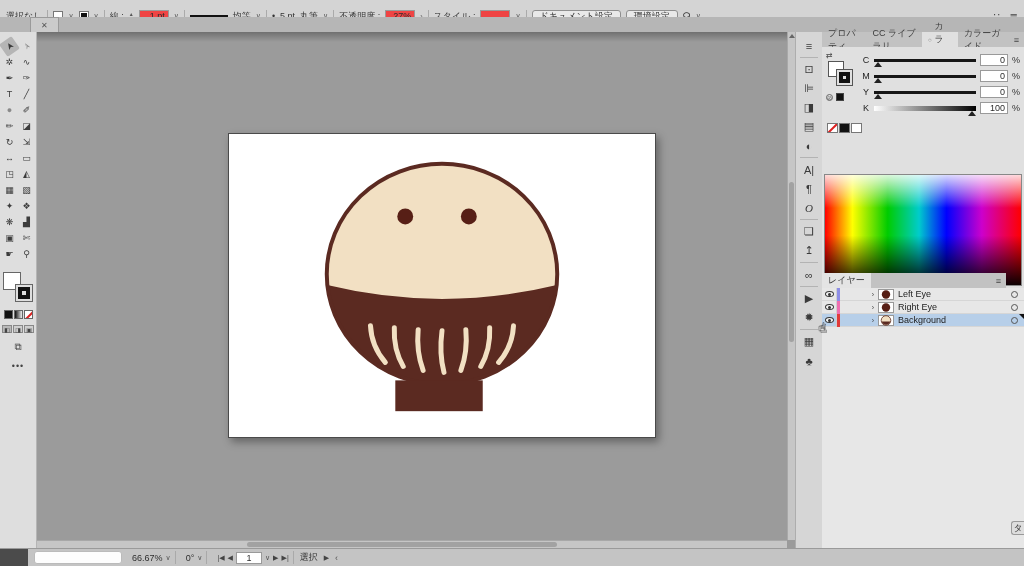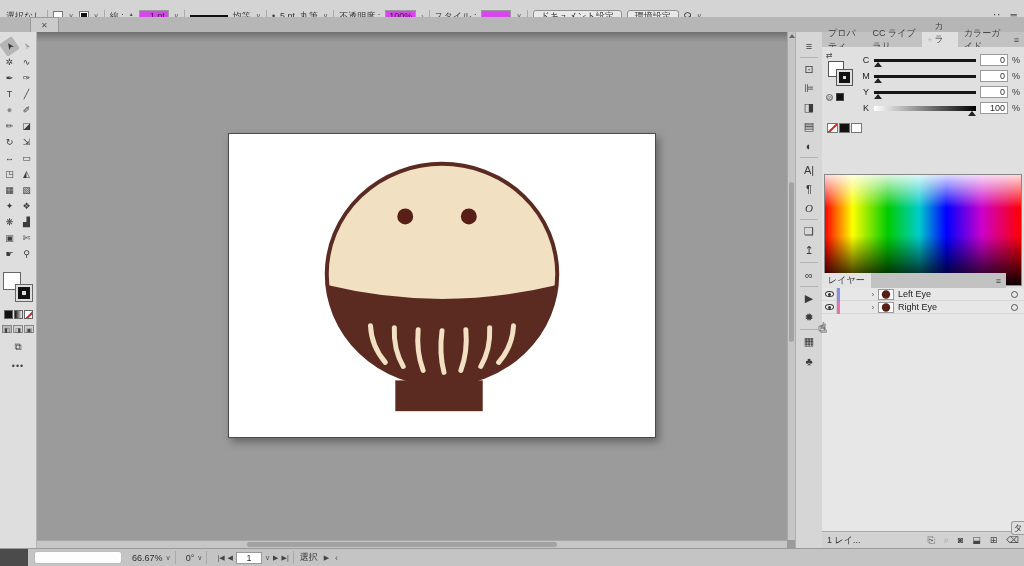--- a/index.html
+++ b/index.html
@@ -5,21 +5,21 @@
   *{box-sizing:border-box;margin:0;padding:0}
   html,body{width:1024px;height:566px;overflow:hidden;background:#888}
   .stage{position:absolute;top:0;left:0;width:1024px;height:566px;
     font-family:"Liberation Sans","DejaVu Sans",sans-serif;font-size:9px;color:#2b2b2b;
     background:#9b9b9b;overflow:hidden}
   
   .ctrlbar{position:absolute;top:0;left:0;width:1024px;height:33px;background:#d4d4d4;
     border-bottom:1px solid #9e9e9e;display:flex;align-items:center;gap:5px;padding:0 6px;white-space:nowrap}
   .ctrlbar .sep{width:1px;height:12px;background:#aaa}
   .ctrlbar .lab{color:#333}
-  .minibox{display:inline-flex;align-items:center;justify-content:flex-end;background:#d946ef;border:1px solid #9a9a9a;height:12px;padding:0 3px;min-width:30px}
+  .minibox{display:inline-flex;align-items:center;justify-content:flex-end;background:#ef4444;border:1px solid #9a9a9a;height:12px;padding:0 3px;min-width:30px}
   .chev{font-size:7px;color:#555}
   .swmini{width:10px;height:10px;border:1px solid #777;background:#fff;display:inline-block}
   .swmini.stroke{background:#fff;position:relative}
   .swmini.stroke::after{content:"";position:absolute;inset:1px;border:3px solid #111}
   .stepper{display:inline-flex;flex-direction:column;font-size:5px;line-height:4px;color:#555}
   .linepv{width:38px;height:2px;background:#111;display:inline-block}
   .btn{background:#e9e9e9;border:1px solid #8f8f8f;border-radius:3px;height:13px;display:inline-flex;align-items:center;padding:0 7px;color:#222}
   .rt-icons{margin-left:auto;display:flex;gap:10px;color:#444;font-size:10px}
   
   .tabbar{position:absolute;top:17px;left:0;width:1024px;height:15px;background:#b6b6b6;display:flex}
@@ -155,21 +155,21 @@
     <span class="sep"></span>
     <span class="linepv"></span>
     <span class="lab">均等</span>
       <span class="chev">∨</span>
     <span class="sep"></span>
     <span class="lab">•</span>
     <span class="lab">5 pt. 丸筆</span>
       <span class="chev">∨</span>
     <span class="sep"></span>
     <span class="lab">不透明度 :</span>
-    <span class="minibox">100%</span>
+    <span class="minibox">27%</span>
     <span class="chev">›</span>
     <span class="sep"></span>
     <span class="lab">スタイル :</span>
     <span class="minibox"></span>
       <span class="chev">∨</span>
     <span class="sep"></span>
     <span class="btn">ドキュメント設定</span>
     <span class="btn">環境設定</span>
     <span class="lab">☊</span>
       <span class="chev">∨</span>
@@ -393,32 +393,38 @@
         <span class="lchev">›</span>
         <span class="lthumb">
           <svg viewBox="0 0 14 11" width="14" height="11">
               <circle cx="7" cy="5.5" r="4.2" class="f-eye"></circle>
             </svg>
         </span>
         <span class="lname">Right Eye</span>
         <span class="ltarget"></span>
       </div>
 
-    </div>
-
-    <div class="panelbottom">
-      <span>1 レイ...</span>
-      <span class="grow"></span>
-      <span class="pbicon">⎘</span>
-      <span class="pbicon dim">⌕</span>
-      <span class="pbicon">◙</span>
-      <span class="pbicon">⬓</span>
-      <span class="pbicon">⊞</span>
-      <span class="pbicon">⌫</span>
-    </div>
+      <div class="lrow selected">
+        <span class="eyecell">
+            <i class="eyeball"></i>
+          </span>
+        <span class="lbar" style="background: rgb(224, 58, 58);"></span>
+        <span style="width:28px"></span>
+        <span class="lchev">›</span>
+        <span class="lthumb">
+          <svg viewBox="0 0 14 11" width="14" height="11">
+              <circle cx="7" cy="5.5" r="4.8" class="f-cream" stroke="#5b2a21" stroke-width="0.8"></circle>
+              <path d="M2.5,6.5 A4.8,4.8 0 0 0 11.5,6.5 Z" class="f-brown"></path>
+            </svg>
+        </span>
+        <span class="lname">Background</span>
+        <span class="ltarget"></span>
+      </div>
+    </div>
+
     <div class="hiddentab">タ</div>
   </div>
 
   <div class="statusbar">
     <span class="darkcorner"></span>
     <span class="whitefield"></span>
     <span class="grp">
       <span>66.67%</span>
       <span class="chev">∨</span>
     </span>

